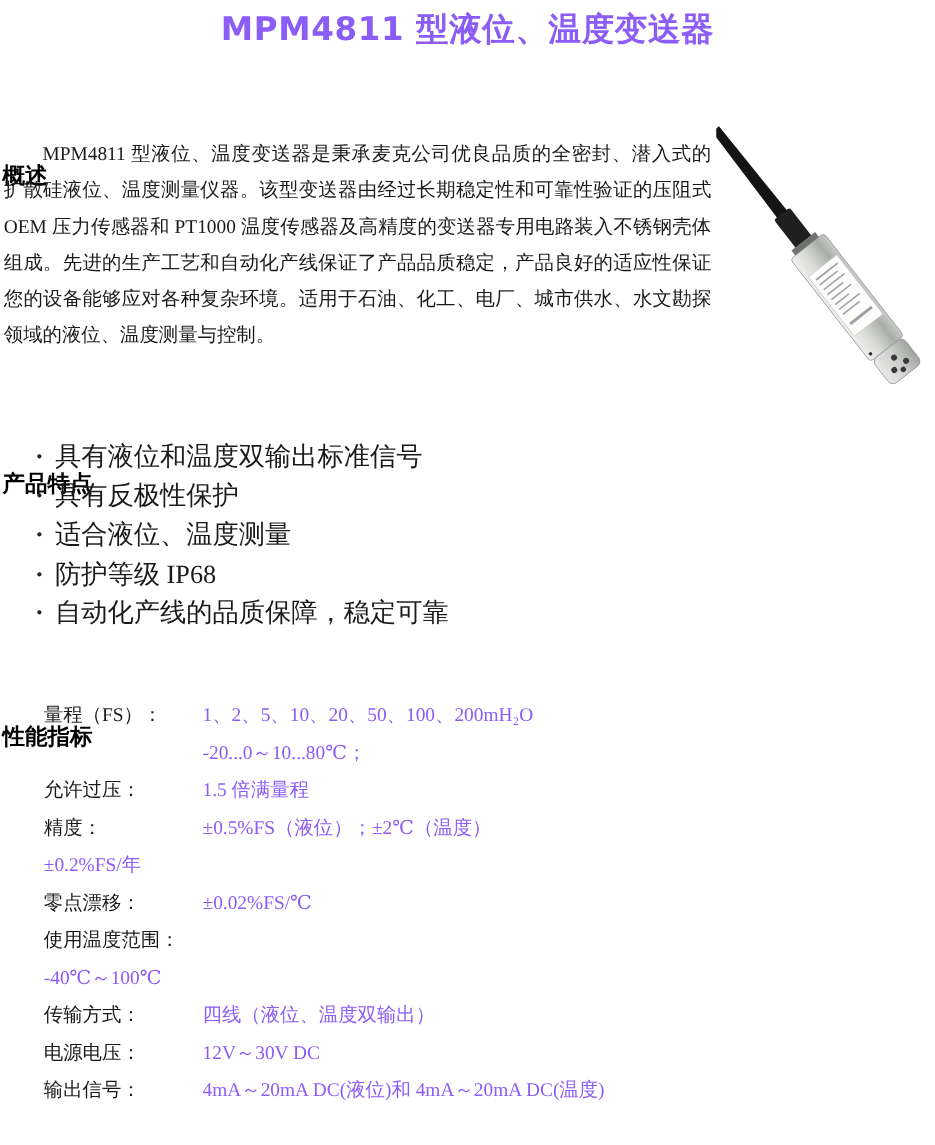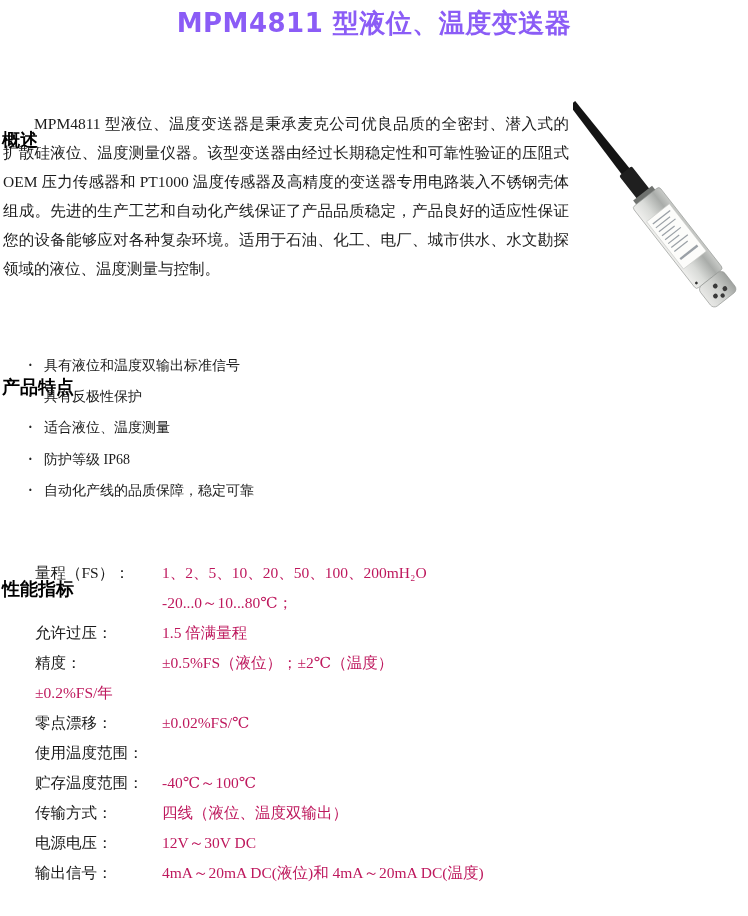--- a/index.html
+++ b/index.html
@@ -23,29 +23,29 @@
   #specs-heading{top:529px;}
   .overview-para{
     position:absolute;top:109px;left:3px;width:566px;
     font-size:15.5px;line-height:29px;text-align:justify;text-indent:2em;
     color:#1a1a1a;
   }
   .photo{position:absolute;left:573px;top:90px;width:175px;height:222px;}
   .features{
     position:absolute;top:350px;left:28px;margin:0;padding:0;list-style:none;
   }
-  .features li{height:31.2px;line-height:31.2px;font-size:14px;color:#1a1a1a;}
+  .features li{height:31.2px;line-height:31.2px;font-size:21px;color:#1a1a1a;}
   .features .bullet{
     display:inline-block;width:16px;text-align:left;
     font-weight:bold;color:#222;
   }
   .specs{position:absolute;top:558px;left:35px;width:705px;}
   .spec-row{display:flex;align-items:flex-start;gap:12px;}
   .spec-row .label{flex:none;width:115px;line-height:30px;font-size:15.5px;color:#1a1a1a;}
-  .spec-row .value{line-height:30px;font-size:15.5px;color:#be185d;white-space:nowrap;}
+  .spec-row .value{line-height:30px;font-size:15.5px;color:#8b5cf6;white-space:nowrap;}
 </style>
 </head>
 <body>
 
 <div class="doc-title">MPM4811 型液位、温度变送器</div>
 
 <div class="sec-heading" id="overview-heading">概述</div>
 <div class="overview-para">MPM4811 型液位、温度变送器是秉承麦克公司优良品质的全密封、潜入式的扩散硅液位、温度测量仪器。该型变送器由经过长期稳定性和可靠性验证的压阻式 OEM 压力传感器和 PT1000 温度传感器及高精度的变送器专用电路装入不锈钢壳体组成。先进的生产工艺和自动化产线保证了产品品质稳定，产品良好的适应性保证您的设备能够应对各种复杂环境。适用于石油、化工、电厂、城市供水、水文勘探领域的液位、温度测量与控制。</div>
 
 <div class="photo">
@@ -120,21 +120,20 @@
     <div class="value">±0.2%FS/年</div>
   </div>
   <div class="spec-row">
     <div class="label">零点漂移：</div>
     <div class="value">±0.02%FS/℃</div>
   </div>
   <div class="spec-row">
     <div class="label">使用温度范围：</div>
   </div>
   <div class="spec-row">
-    <div class="label">贮存温度范围：</div>
     <div class="value">-40℃～100℃</div>
   </div>
   <div class="spec-row">
     <div class="label">传输方式：</div>
     <div class="value">四线（液位、温度双输出）</div>
   </div>
   <div class="spec-row">
     <div class="label">电源电压：</div>
     <div class="value">12V～30V DC</div>
   </div>

